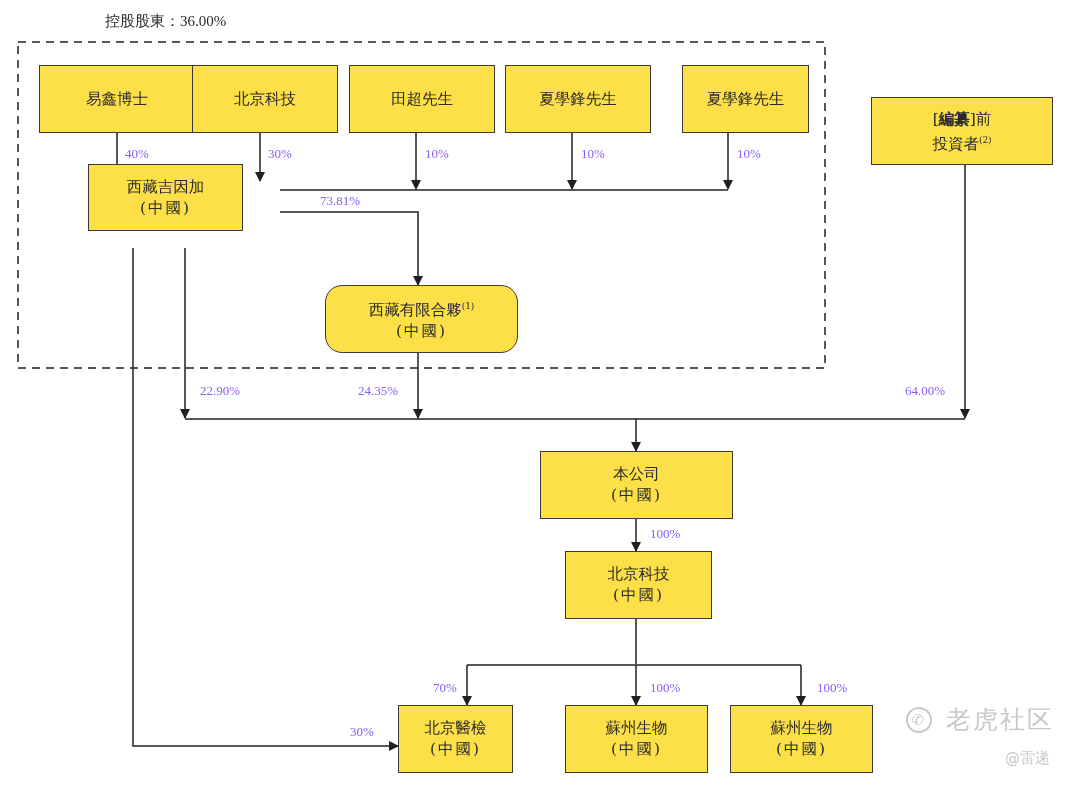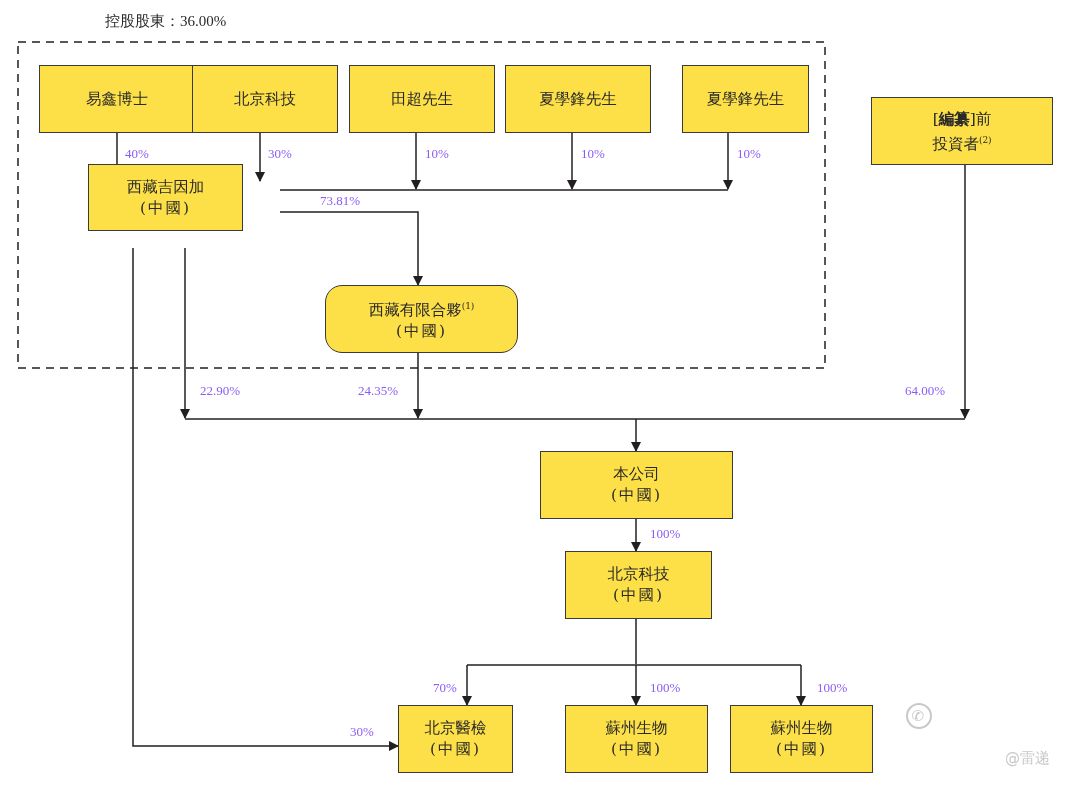--- a/index.html
+++ b/index.html
@@ -130,14 +130,15 @@
 <span class="pct" style="left:358px;top:383px;">24.35%</span>
 <span class="pct" style="left:905px;top:383px;">64.00%</span>
 <span class="pct" style="left:650px;top:526px;">100%</span>
 <span class="pct" style="left:433px;top:680px;">70%</span>
 <span class="pct" style="left:650px;top:680px;">100%</span>
 <span class="pct" style="left:817px;top:680px;">100%</span>
 <span class="pct" style="left:350px;top:724px;">30%</span>
 
 <div class="wm wm-brand">
   <span class="logo">✆</span>
+    <span>老虎社区</span>
 </div>
 <div class="wm wm-user">@雷递</div>
 
 </body></html>

